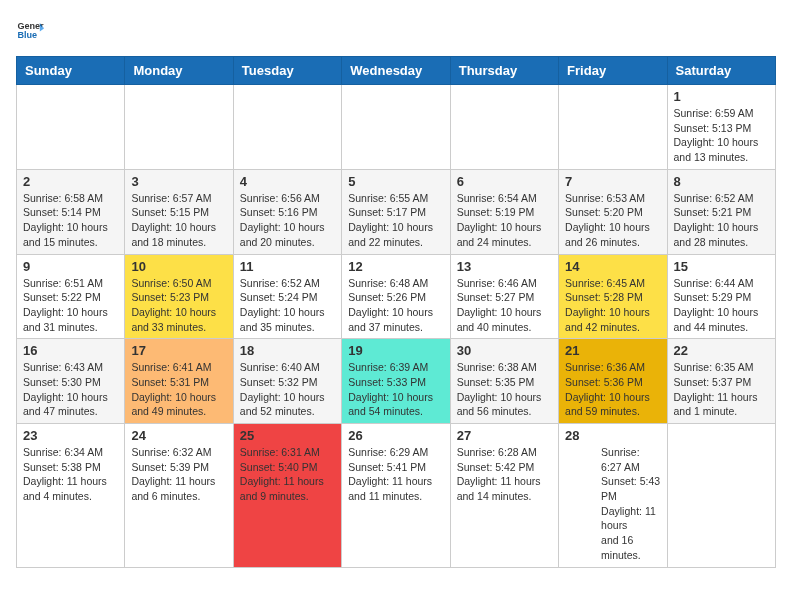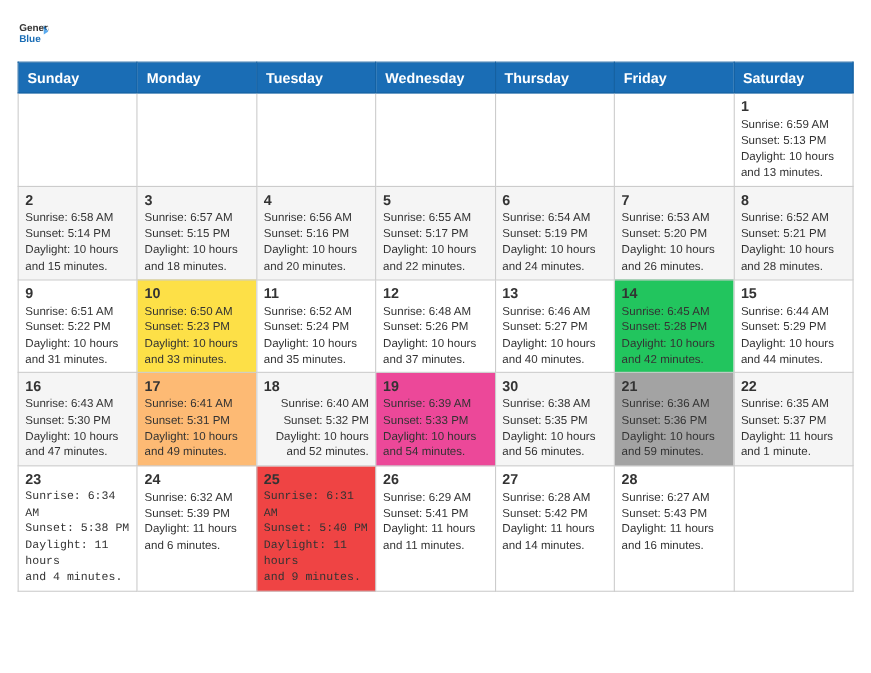--- a/index.html
+++ b/index.html
@@ -197,21 +197,21 @@
 Daylight: 10 hours
 and 37 minutes.</div>
         </td>
         <td style="background: rgb(255, 255, 255);">
           <span class="day-num">13</span>
           <div class="day-info" style="white-space: pre-line;">Sunrise: 6:46 AM
 Sunset: 5:27 PM
 Daylight: 10 hours
 and 40 minutes.</div>
         </td>
-        <td style="background: #22c55e;">
+        <td style="background: #fde047;">
           <span class="day-num">14</span>
           <div class="day-info" style="white-space: pre-line;">Sunrise: 6:45 AM
 Sunset: 5:28 PM
 Daylight: 10 hours
 and 42 minutes.</div>
         </td>
         <td style="background: rgb(255, 255, 255);">
           <span class="day-num">15</span>
           <div class="day-info" style="white-space: pre-line;">Sunrise: 6:44 AM
 Sunset: 5:29 PM
@@ -229,93 +229,93 @@
         </td>
         <td style="background: #fdba74;">
           <span class="day-num">17</span>
           <div class="day-info" style="white-space: pre-line;">Sunrise: 6:41 AM
 Sunset: 5:31 PM
 Daylight: 10 hours
 and 49 minutes.</div>
         </td>
         <td style="background: rgb(245, 245, 245);">
           <span class="day-num">18</span>
-          <div class="day-info" style="white-space: pre-line; text-align: right;">Sunrise: 6:40 AM
+          <div class="day-info" style="white-space: pre-line;">Sunrise: 6:40 AM
 Sunset: 5:32 PM
 Daylight: 10 hours
 and 52 minutes.</div>
         </td>
-        <td style="background: #ec4899;">
+        <td style="background: #5eead4;">
           <span class="day-num">19</span>
           <div class="day-info" style="white-space: pre-line;">Sunrise: 6:39 AM
 Sunset: 5:33 PM
 Daylight: 10 hours
 and 54 minutes.</div>
         </td>
         <td style="background: rgb(245, 245, 245);">
           <span class="day-num">30</span>
           <div class="day-info" style="white-space: pre-line;">Sunrise: 6:38 AM
 Sunset: 5:35 PM
 Daylight: 10 hours
 and 56 minutes.</div>
         </td>
-        <td style="background: #a3a3a3;">
+        <td style="background: #eab308;">
           <span class="day-num">21</span>
           <div class="day-info" style="white-space: pre-line;">Sunrise: 6:36 AM
 Sunset: 5:36 PM
 Daylight: 10 hours
 and 59 minutes.</div>
         </td>
         <td style="background: rgb(245, 245, 245);">
           <span class="day-num">22</span>
           <div class="day-info" style="white-space: pre-line;">Sunrise: 6:35 AM
 Sunset: 5:37 PM
 Daylight: 11 hours
 and 1 minute.</div>
         </td>
       </tr>
       <tr>
         <td style="background: rgb(255, 255, 255);">
           <span class="day-num">23</span>
-          <div class="day-info" style="white-space: pre-line; font-family: Liberation Mono, monospace;">Sunrise: 6:34 AM
+          <div class="day-info" style="white-space: pre-line;">Sunrise: 6:34 AM
 Sunset: 5:38 PM
 Daylight: 11 hours
 and 4 minutes.</div>
         </td>
         <td style="background: rgb(255, 255, 255);">
           <span class="day-num">24</span>
           <div class="day-info" style="white-space: pre-line;">Sunrise: 6:32 AM
 Sunset: 5:39 PM
 Daylight: 11 hours
 and 6 minutes.</div>
         </td>
         <td style="background: #ef4444; margin-left: 32px;">
           <span class="day-num">25</span>
-          <div class="day-info" style="white-space: pre-line; font-family: Liberation Mono, monospace;">Sunrise: 6:31 AM
+          <div class="day-info" style="white-space: pre-line;">Sunrise: 6:31 AM
 Sunset: 5:40 PM
 Daylight: 11 hours
 and 9 minutes.</div>
         </td>
         <td style="background: rgb(255, 255, 255);">
           <span class="day-num">26</span>
           <div class="day-info" style="white-space: pre-line;">Sunrise: 6:29 AM
 Sunset: 5:41 PM
 Daylight: 11 hours
 and 11 minutes.</div>
         </td>
         <td style="background: rgb(255, 255, 255);">
           <span class="day-num">27</span>
           <div class="day-info" style="white-space: pre-line;">Sunrise: 6:28 AM
 Sunset: 5:42 PM
 Daylight: 11 hours
 and 14 minutes.</div>
         </td>
         <td style="background: rgb(255, 255, 255);">
           <span class="day-num">28</span>
-          <div class="day-info" style="white-space: pre-line;">Sunrise: 6:27 AM
+          <div class="day-info" style="white-space: pre-line; margin-left: 36px;">Sunrise: 6:27 AM
 Sunset: 5:43 PM
 Daylight: 11 hours
 and 16 minutes.</div>
         </td>
         <td class="empty-cell" style="background: rgb(255, 255, 255);"></td>
       </tr>
     </tbody>
 </table>
 
 </body></html>

